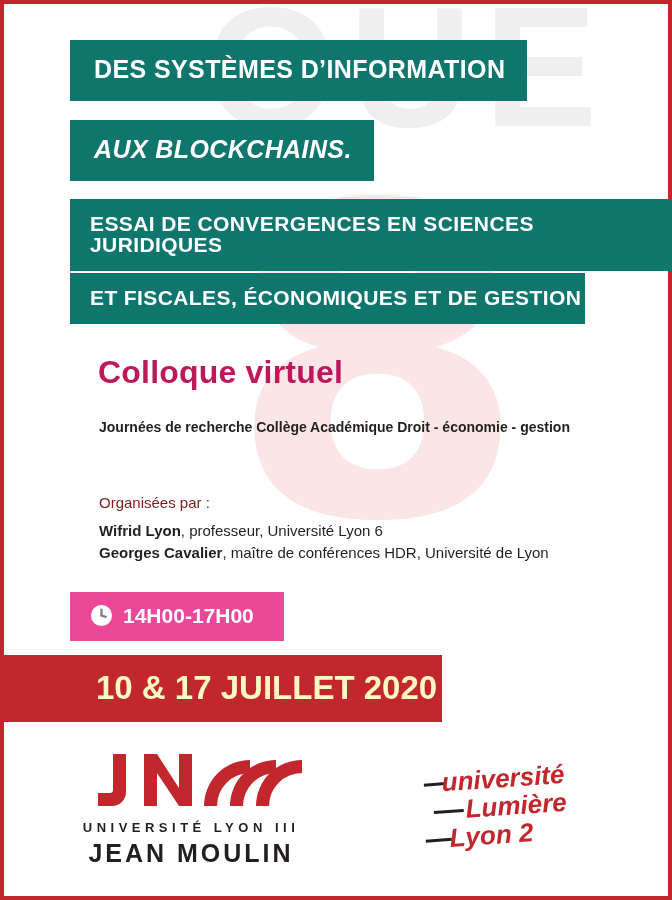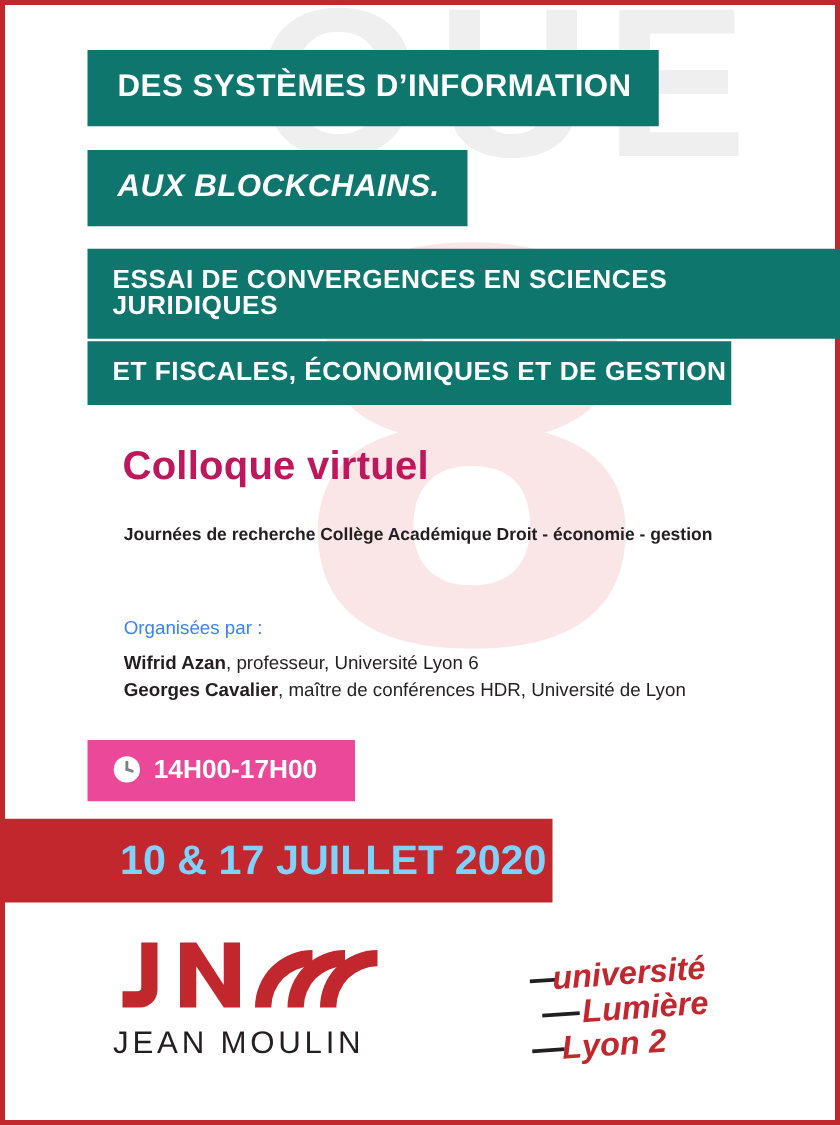--- a/index.html
+++ b/index.html
@@ -115,21 +115,21 @@
     top: 419px;
     font-size: 14px;
     font-weight: 700;
     color: #231f20;
   }
   .org-label {
     position: absolute;
     left: 99px;
     top: 494px;
     font-size: 15px;
-    color: #3b82f6;
+    color: #7f1d1d;
   }
   .org-line {
     position: absolute;
     left: 99px;
     font-size: 15px;
     color: #231f20;
   }
   .org-line1 { top: 522px; }
   .org-line2 { top: 544px; }
   .org-line .name { font-weight: 700; }
@@ -153,21 +153,21 @@
     width: 23px;
     height: 23px;
     position: relative;
   }
   .date-band {
     position: absolute;
     left: 4px;
     top: 655px;
     width: 438px;
     background: #c1272d;
-    color: #7dd3fc;
+    color: #fef9c3;
     font-size: 33px;
     font-weight: 700;
     padding: 16px 0 18px 0;
     box-sizing: border-box;
     line-height: 1;
   }
   .date-band span { margin-left: 92px; }
 
   
   .logo-lyon3 {
@@ -180,21 +180,21 @@
   .logo-mark { position: relative; height: 68px; }
   .logo-text-1 {
     font-size: 13px;
     font-weight: 700;
     letter-spacing: 4.5px;
     color: #231f20;
     margin-top: 4px;
   }
   .logo-text-2 {
     font-size: 25px;
-    font-weight: 400;
+    font-weight: 700;
     letter-spacing: 3px;
     color: #231f20;
     margin-top: 4px;
   }
 
   
   .logo-lyon2 {
     position: absolute;
     left: 420px;
     top: 762px;
@@ -238,21 +238,21 @@
 
     <div class="title-band band1">DES SYSTÈMES D’INFORMATION</div>
     <div class="title-band band2">AUX BLOCKCHAINS.</div>
     <div class="title-band band3">ESSAI DE CONVERGENCES EN SCIENCES JURIDIQUES</div>
     <div class="title-band band4">ET FISCALES, ÉCONOMIQUES ET DE GESTION</div>
 
     <div class="colloque">Colloque virtuel</div>
     <div class="subtitle">Journées de recherche Collège Académique Droit - économie - gestion</div>
 
     <div class="org-label">Organisées par :</div>
-    <div class="org-line org-line1"><span class="name">Wifrid Azan</span><span>, professeur, Université Lyon 6</span></div>
+    <div class="org-line org-line1"><span class="name">Wifrid Lyon</span><span>, professeur, Université Lyon 6</span></div>
     <div class="org-line org-line2"><span class="name">Georges Cavalier</span><span>, maître de conférences HDR, Université de Lyon</span></div>
 
     <div class="time-band">
       <span class="clock-icon">
         <svg width="23" height="23" viewBox="0 0 24 24" aria-hidden="true">
           <circle cx="12" cy="12" r="11" fill="#ffffff"></circle>
           <line x1="12" y1="12" x2="12" y2="6" stroke="#808080" stroke-width="2.4" stroke-linecap="round"></line>
           <line x1="12" y1="12" x2="16.5" y2="13.5" stroke="#808080" stroke-width="2.4" stroke-linecap="round"></line>
         </svg>
       </span>
@@ -266,20 +266,21 @@
     <div class="logo-lyon3">
       <div class="logo-mark">
         <svg width="226" height="68" viewBox="0 0 226 68" aria-hidden="true">
           <path d="M22 6 h26 v38 a14 14 0 0 1 -14 14 h-14 v-13 h12 a3 3 0 0 0 3 -3 v-36 z" fill="#c1272d"></path>
           <path d="M66 58 v-52 h13 l22 34 v-34 h13 v52 h-13 l-22 -33 v33 z" fill="#c1272d"></path>
           <path d="M126 58 a46 46 0 0 1 46 -46 v13 a33 33 0 0 0 -33 33 z" fill="#c1272d"></path>
           <path d="M152 58 a46 46 0 0 1 46 -46 v13 a33 33 0 0 0 -33 33 z" fill="#c1272d"></path>
           <path d="M178 58 a46 46 0 0 1 46 -46 v13 a33 33 0 0 0 -33 33 z" fill="#c1272d"></path>
         </svg>
       </div>
+      <div class="logo-text-1">UNIVERSITÉ LYON III</div>
       <div class="logo-text-2">JEAN MOULIN</div>
     </div>
 
     <div class="logo-lyon2">
       <span class="l2-dash l2-d1"></span>
       <span class="l2-dash l2-d2"></span>
       <span class="l2-dash l2-d3"></span>
       <span class="l2-line l2-a">université</span>
       <span class="l2-line l2-b">Lumière</span>
       <span class="l2-line l2-c">Lyon 2</span>

